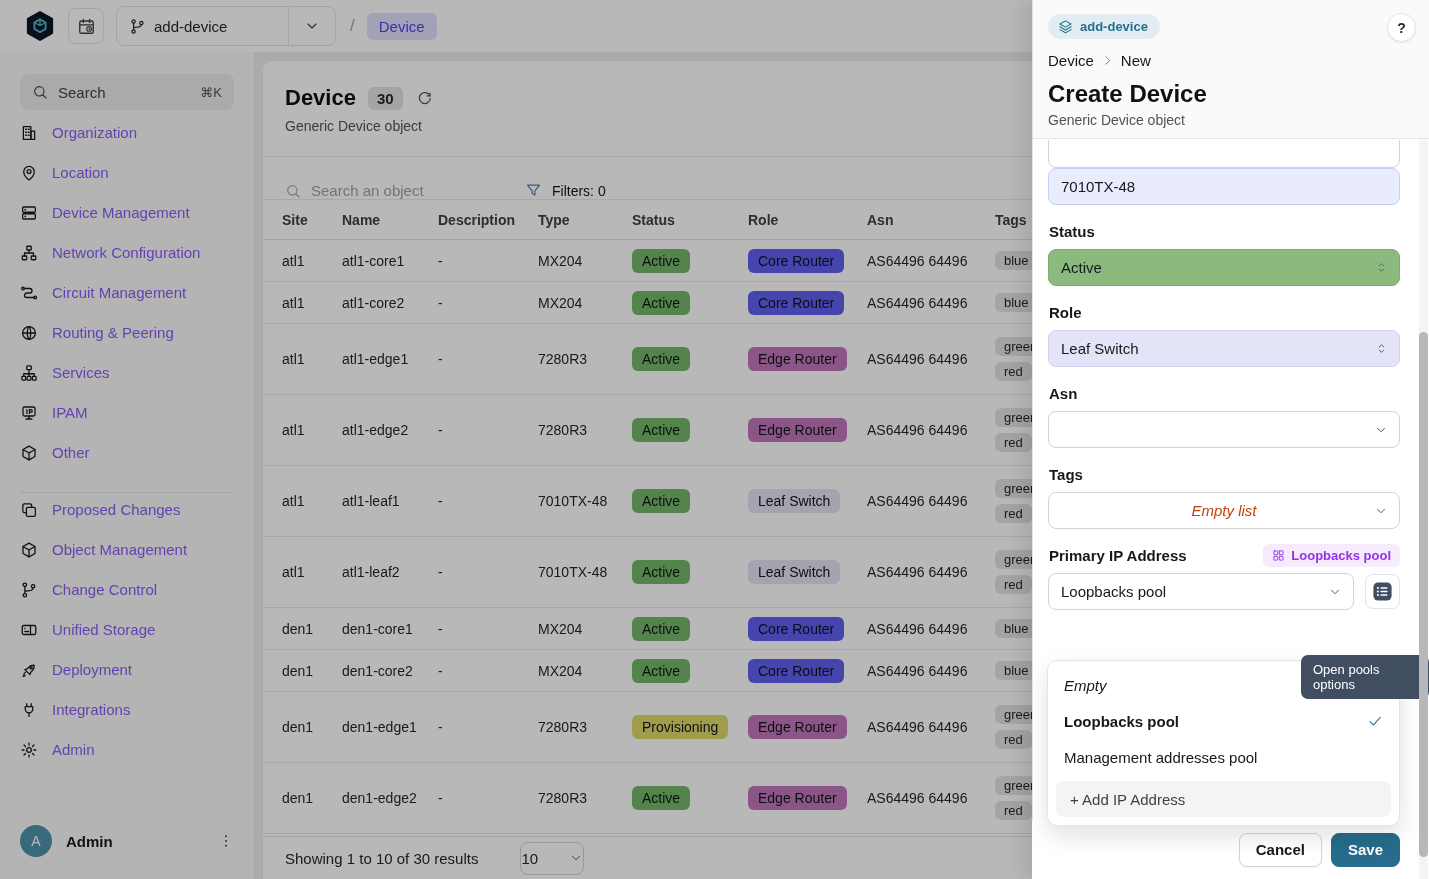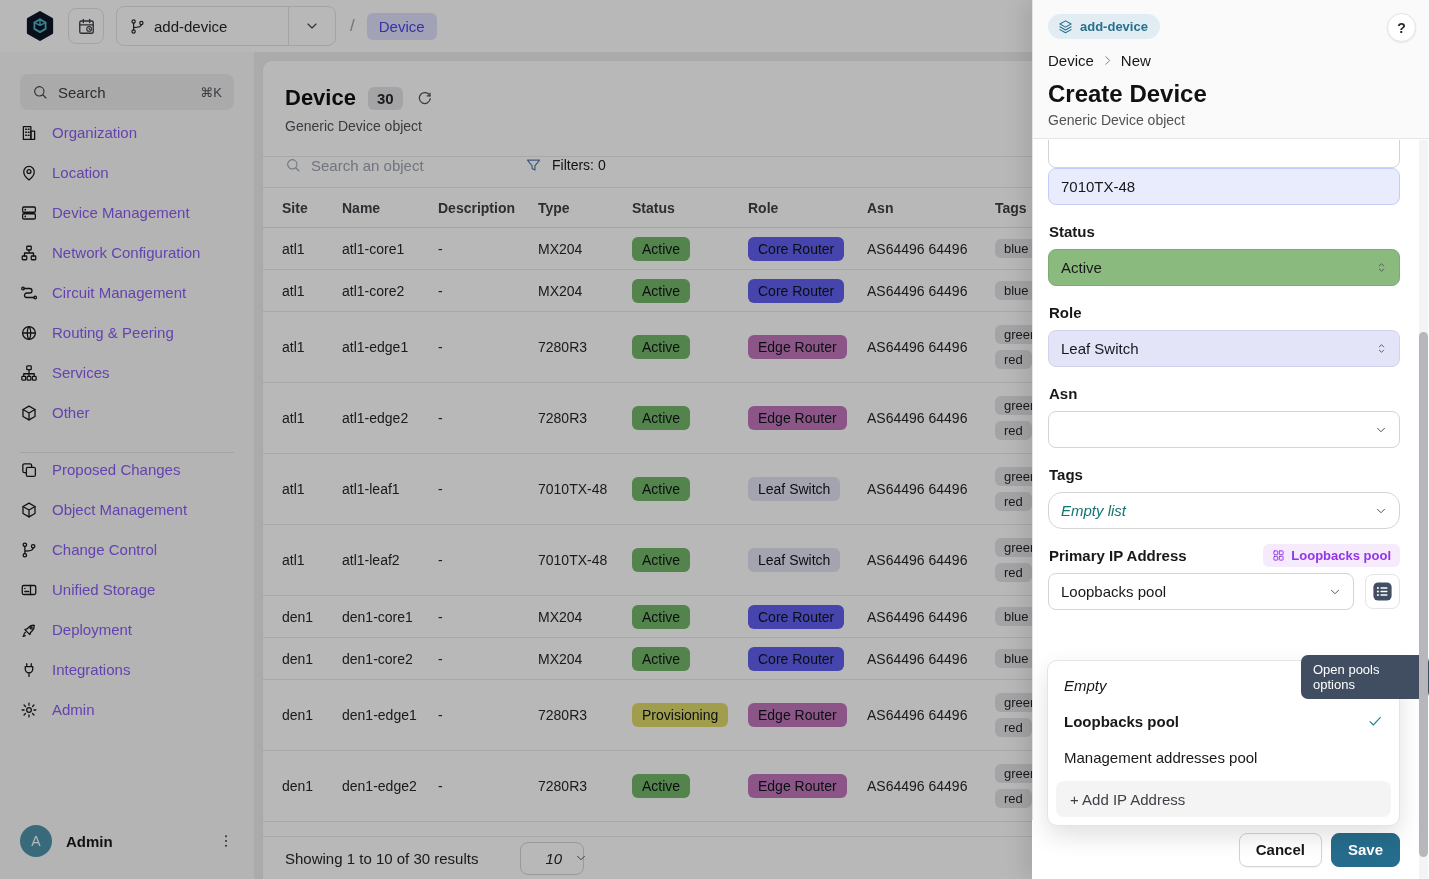--- a/index.html
+++ b/index.html
@@ -42,22 +42,22 @@
   
   .content-bg { position:absolute; left:254px; top:52px; right:0; bottom:0; background:#ededee; z-index:1; }
   .card { position:absolute; left:262px; top:60px; width:1167px; height:819px; background:#fff;
     border-top-left-radius:10px; border:1px solid #e9e9ec; border-right:none; border-bottom:none; z-index:1; overflow:hidden; }
   .card-head { height:95px; padding:24px 0 0 22px; }
   .card-title-row { display:flex; align-items:center; gap:12px; }
   .card-title { font-size:22px; font-weight:bold; color:#111113; }
   .count-badge { background:#e4e4e7; border-radius:6px; font-size:15px; font-weight:bold; padding:3px 9px; color:#27272a; }
   .refresh { color:#52525b; width:18px; height:18px; }
   .card-sub { margin-top:7px; font-size:14px; color:#52525b; }
-  .search-row { height:32px; border-top:1px solid #e9e9ec; border-bottom:1px solid #e9e9ec;
-    display:flex; align-items:flex-start; padding-left:22px; gap:10px; }
+  .search-row { height:44px; border-top:1px solid #e9e9ec; border-bottom:1px solid #e9e9ec;
+    display:flex; align-items:flex-end; padding-left:22px; gap:10px; }
   .search-row .ph { color:#9ca3af; font-size:15px; width:180px; }
   .search-row .sicon { color:#9ca3af; }
   .funnel { color:#5b79b2; margin-left:24px; }
   .filters-lbl { font-size:14px; color:#18181b; }
 
   .tbl { width:100%; }
   .trow { display:grid; grid-template-columns:60px 96px 100px 94px 116px 119px 128px 1fr;
     align-items:center; border-bottom:1px solid #e9e9ec; padding-left:19px; font-size:14px; color:#27272a; }
   .trow.head { height:40px; font-weight:bold; color:#3f3f46; border-bottom:1px solid #e4e4e7; }
   .trow.r1 { height:42px; } .trow.r2 { height:71px; }
@@ -67,21 +67,21 @@
   .badge.core { background:var(--badge-core); }
   .badge.edge { background:var(--badge-edge); }
   .badge.leaf { background:var(--badge-leaf); }
   .tags-cell { display:flex; flex-direction:column; gap:6px; align-items:flex-start; }
   .tag-chip { background:var(--tag-chip); border-radius:6px; padding:2px 9px; font-size:13px; color:#27272a; }
 
   .card-foot { position:absolute; left:0; right:0; bottom:0; height:43px; border-top:1px solid #e9e9ec;
     display:flex; align-items:center; padding-left:22px; background:#fff; }
   .foot-summary { font-size:15px; color:#27272a; }
   .pagesize { margin-left:42px; width:64px; height:33px; border:1px solid #d4d4d8; border-radius:8px;
-    display:flex; align-items:center; padding:0 24px; gap:12px; font-size:15px; color:#27272a; background:#fff;font-style:italic; }
+    display:flex; align-items:center; padding:0 0; gap:12px; font-size:15px; color:#27272a; background:#fff; }
   .pagesize .icon { color:#52525b; margin-left:auto; }
 
   
   .overlay { position:absolute; left:0; top:0; width:1032px; height:879px; background:rgba(0,0,0,0.28); z-index:5; }
 
   
   .panel { position:absolute; left:1032px; top:0; width:397px; height:879px; background:#fff; z-index:10;
     border-left:1px solid #e4e4e7; box-shadow:-8px 0 20px rgba(0,0,0,0.10); }
   .panel-head { background:#fafafa; border-bottom:1px solid #e5e5e5; padding:14px 16px 14px 15px; height:139px; position:relative; }
   .branch-chip { display:inline-flex; align-items:center; gap:7px; background:var(--chip-branch-bg);
@@ -96,21 +96,21 @@
 
   .form-scroll { position:absolute; left:0; top:140px; width:396px; bottom:59px; overflow:hidden; padding:0 29px 0 15px; }
   .field-label { font-size:15px; font-weight:bold; color:#18181b; margin:18px 0 9px 1px; }
   .finput { height:37px; border-radius:8px; border:1px solid #d4d4d8; background:#fff;
     display:flex; align-items:center; padding:0 12px; font-size:15px; color:#18181b; position:relative; }
   .finput .caret { position:absolute; right:11px; color:#52525b; }
   .finput.partial { height:44px; margin-top:-16px; }
   .finput.type { background:var(--type-bg); border-color:#c3cdf5; }
   .finput.status { background:var(--status-bg); border-color:#7dab72; }
   .finput.role { background:var(--role-bg); border-color:#d2d2ee; }
-  .finput.tags { color:#0f766e; font-style:italic;border-radius:14px; }
+  .finput.tags { justify-content:center; color:#c2410c; font-style:italic; }
   .finput.tags .caret { color:#52525b; }
   .lbl-row { display:flex; align-items:center; justify-content:space-between; }
   .pool-chip { display:inline-flex; align-items:center; gap:6px; background:var(--pool-chip-bg);
     color:var(--pool-chip-text); font-size:13px; font-weight:bold; padding:4px 9px; border-radius:6px; margin-top:9px; }
   .ip-row { display:flex; gap:11px; align-items:center; }
   .ip-row .finput { flex:1; }
   .pools-btn { width:35px; height:35px; border:1px solid #e4e4e7; border-radius:8px; background:#fff;
     display:flex; align-items:center; justify-content:center; }
 
   .dropdown { position:absolute; left:1047px; top:660px; width:353px; background:#fff; z-index:11;
@@ -257,20 +257,30 @@
             <rect x="9.5" y="16.5" width="5" height="5" rx="1"></rect>
             <rect x="16.5" y="16.5" width="5" height="5" rx="1"></rect>
             <path d="M12 7.5v9M5 16.5V13h14v3.5"></path>
           </svg>
         </span>
         <span>Services</span>
       </div>
       <div class="side-item">
         <span class="icon">
           <svg width="18" height="18" viewBox="0 0 24 24" stroke-width="1.6">
+            <rect x="4" y="4" width="16" height="12" rx="2"></rect>
+            <path d="M12 16v4M8 20h8"></path>
+            <path d="M9.2 7.5v5M12.6 12.5v-5h2a1.7 1.7 0 0 1 0 3.4h-2"></path>
+          </svg>
+        </span>
+        <span>IPAM</span>
+      </div>
+      <div class="side-item">
+        <span class="icon">
+          <svg width="18" height="18" viewBox="0 0 24 24" stroke-width="1.6">
             <path d="M12 2.8l8 4.6v9.2l-8 4.6-8-4.6V7.4z"></path>
             <path d="M12 12l8-4.6M12 12L4 7.4M12 12v9.2"></path>
           </svg>
         </span>
         <span>Other</span>
       </div>
       <div class="side-div"></div>
       <div class="side-item">
         <span class="icon">
           <svg width="18" height="18" viewBox="0 0 24 24" stroke-width="1.6">

